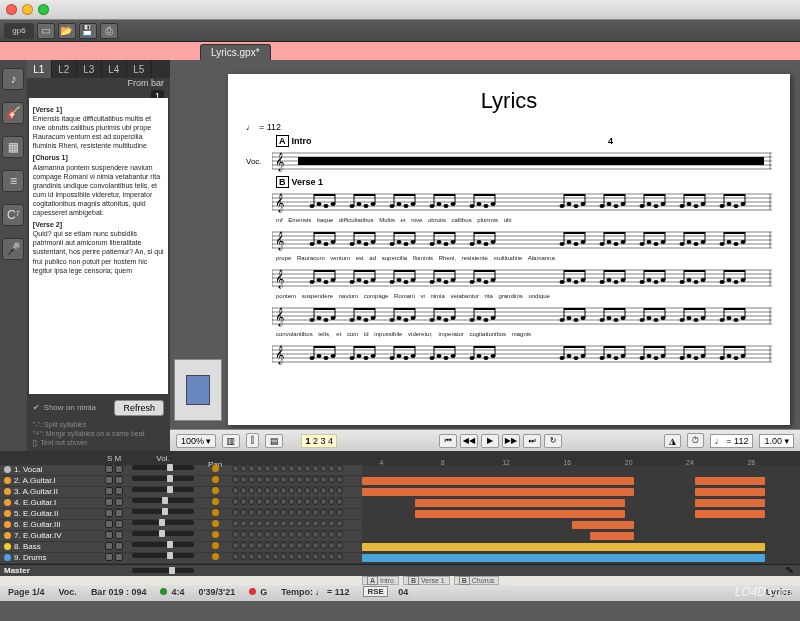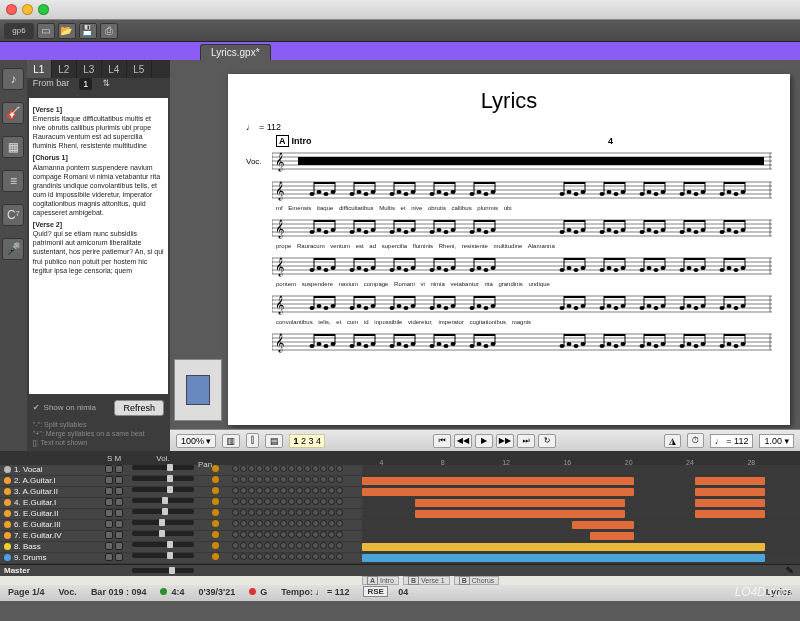--- a/index.html
+++ b/index.html
@@ -7,33 +7,33 @@
 
 .titlebar { height: 20px; background: linear-gradient(#e8e8e8,#cfcfcf); display: flex; align-items: center; padding: 0 6px; gap: 5px; border-bottom: 1px solid #888; }
 .traffic { width: 11px; height: 11px; border-radius: 50%; border: 1px solid rgba(0,0,0,.25); }
 .red { background: #ff5f57; } .yellow { background: #febc2e; } .green { background: #28c840; }
 .titlebar .title { flex: 1; text-align: center; color: #333; font-size: 11px; }
 
 .toolbar { height: 22px; background: linear-gradient(#5a5a5a,#484848); display: flex; align-items: center; gap: 3px; padding: 0 4px; border-bottom: 1px solid #222; }
 .tb-logo { width: 30px; height: 16px; background: #3a3a3a; border-radius: 3px; color: #ccc; font-size: 8px; display: flex; align-items: center; justify-content: center; }
 .tb-btn { width: 18px; height: 16px; background: #6a6a6a; border: 1px solid #333; border-radius: 2px; display: flex; align-items: center; justify-content: center; color: #ddd; font-size: 10px; cursor: pointer; }
 
-.tabbar { height: 18px; background: #8b5cf6; display: flex; align-items: flex-end; padding-left: 200px; }
+.tabbar { height: 18px; background: #fca5a5; display: flex; align-items: flex-end; padding-left: 200px; }
 .tab { background: #5a5a5a; color: #eee; font-size: 10px; padding: 2px 10px; border-radius: 3px 3px 0 0; border: 1px solid #333; border-bottom: none; }
 
 .main { height: 391px; display: flex; background: #5a5a5a; }
 
 .iconcol { width: 30px; background: #4a4a4a; display: flex; flex-direction: column; align-items: center; gap: 12px; padding-top: 8px; }
 .iconcol .ic { width: 22px; height: 22px; background: #666; border: 1px solid #333; border-radius: 3px; display: flex; align-items: center; justify-content: center; color: #ddd; font-size: 12px; cursor: pointer; }
 
 .lyricspanel { width: 160px; background: #3c3c3c; display: flex; flex-direction: column; }
 .ltabs { height: 18px; background: #2f2f2f; display: flex; }
 .ltab { width: 25px; color: #bbb; font-size: 10px; display: flex; align-items: center; justify-content: center; border-right: 1px solid #222; cursor: pointer; }
 .ltab.active { background: #555; color: #fff; }
-.frombar { height: 18px; background: #3c3c3c; color: #ccc; font-size: 9px; display: flex; align-items: flex-start; gap: 10px; padding: 0 6px; }
+.frombar { height: 18px; background: #3c3c3c; color: #ccc; font-size: 9px; display: flex; align-items: flex-end; gap: 2px; padding: 0 6px; flex-direction: column; }
 .frombar .num { background: #222; color: #fff; padding: 1px 4px; border-radius: 2px; }
 .lyricstext { flex: 1; background: #fff; margin: 2px; padding: 4px; font-size: 7px; color: #222; overflow: hidden; line-height: 1.3; }
 .lyricstext .sect { font-weight: bold; margin-top: 3px; }
 .lpanel-bottom { padding: 4px 6px; color: #aaa; font-size: 8px; }
 .showrow { display: flex; align-items: center; gap: 4px; }
 .refresh { background: #ddd; border: 1px solid #888; padding: 2px 8px; border-radius: 3px; margin-left: auto; font-size: 9px; cursor: pointer; }
 .hints { margin-top: 4px; color: #888; font-size: 7px; line-height: 1.3; }
 
 .scorewrap { flex: 1; display: flex; flex-direction: column; }
 .scorearea { flex: 1; background: #5a5a5a; padding: 14px 10px 4px 4px; display: flex; gap: 6px; overflow: hidden; }
@@ -45,32 +45,32 @@
 .section-lbl { font-size: 9px; font-weight: bold; margin: 2px 0 1px 30px; }
 .section-lbl .box { border: 1px solid #000; padding: 0 2px; margin-right: 3px; }
 .staff { display: flex; align-items: center; margin-bottom: 1px; }
 .staff .voc { width: 26px; font-size: 8px; }
 .staff svg { flex: 1; height: 28px; }
 .lyline { font-size: 6px; text-align: justify; padding: 0 30px 3px 30px; color: #222; font-family: "Lucida Grande", Arial, sans-serif; word-spacing: 4px; }
 .intro4 { position: absolute; left: 380px; font-size: 9px; }
 
 .ctrlbar { height: 22px; background: linear-gradient(#e8e8e8,#d0d0d0); border-top: 1px solid #888; display: flex; align-items: center; padding: 0 6px; gap: 6px; font-size: 9px; }
 .cbtn { background: #f0f0f0; border: 1px solid #999; border-radius: 2px; padding: 1px 4px; cursor: pointer; display: flex; align-items: center; gap: 2px; }
-.pager { background: #fff8d0; border: 1px solid #cc9; padding: 1px 3px; }
+.pager { background: #fff8d0; border: 1px solid #cc9; padding: 1px 3px; margin-left: 12px; }
 .spacer { flex: 1; }
 .transport { display: flex; gap: 3px; }
 .tbtn { width: 18px; height: 14px; background: #f0f0f0; border: 1px solid #999; border-radius: 2px; display: flex; align-items: center; justify-content: center; cursor: pointer; font-size: 8px; }
 .tempo-box { background: #fff; border: 1px solid #999; padding: 1px 4px; }
 
 .mixer { height: 130px; background: #444; display: flex; flex-direction: column; }
 .mixer-head { height: 14px; background: #333; display: flex; color: #ccc; font-size: 8px; align-items: center; }
 .mh-name { width: 100px; padding-left: 4px; }
 .mh-sm { width: 28px; text-align: center; }
 .mh-vol { width: 70px; text-align: center; }
-.mh-pan { width: 34px; text-align: left; margin-top: 12px; }
+.mh-pan { width: 34px; text-align: center; margin-top: 12px; }
 .mh-eq { width: 130px; }
 .mh-timeline { flex: 1; position: relative; }
 .mh-timeline .tick { position: absolute; color: #999; font-size: 7px; top: 1px; }
 .track-row { height: 11px; display: flex; align-items: flex-start; border-bottom: 1px solid #383838; }
 .tr-name { width: 100px; color: #eee; font-size: 8px; padding-left: 4px; display: flex; align-items: center; gap: 3px; }
 .tr-dot { width: 7px; height: 7px; border-radius: 50%; }
 .tr-sm { width: 28px; display: flex; gap: 2px; justify-content: center; }
 .sm-btn { width: 8px; height: 8px; border-radius: 2px; background: #666; border: 1px solid #222; }
 .tr-vol { width: 70px; padding: 0 4px; }
 .slider { height: 5px; background: #222; border-radius: 2px; position: relative; }
@@ -182,20 +182,23 @@
                 <line x1="0" y1="18" x2="500" y2="18"></line>
                 <line x1="0" y1="22" x2="500" y2="22"></line>
               <line x1="0" y1="6" x2="0" y2="22"></line>
                 <line x1="498" y1="6" x2="498" y2="22"></line>
             </g>
             <text x="3" y="20" font-size="16">𝄞</text>
             <rect x="26" y="10" width="466" height="8" fill="#000"></rect>
           </svg>
         </div>
 
+        <div class="section-lbl">
+          <span class="box">B</span><span>Verse 1</span>
+        </div>
 
         <div id="staves">
             <div class="staff">
               <div class="voc"></div>
               <svg viewBox="0 0 500 28">
                 <g stroke="#000" stroke-width="0.5">
                   <line x1="0" y1="6" x2="500" y2="6"></line>
                   <line x1="0" y1="10" x2="500" y2="10"></line>
                   <line x1="0" y1="14" x2="500" y2="14"></line>
                   <line x1="0" y1="18" x2="500" y2="18"></line>

